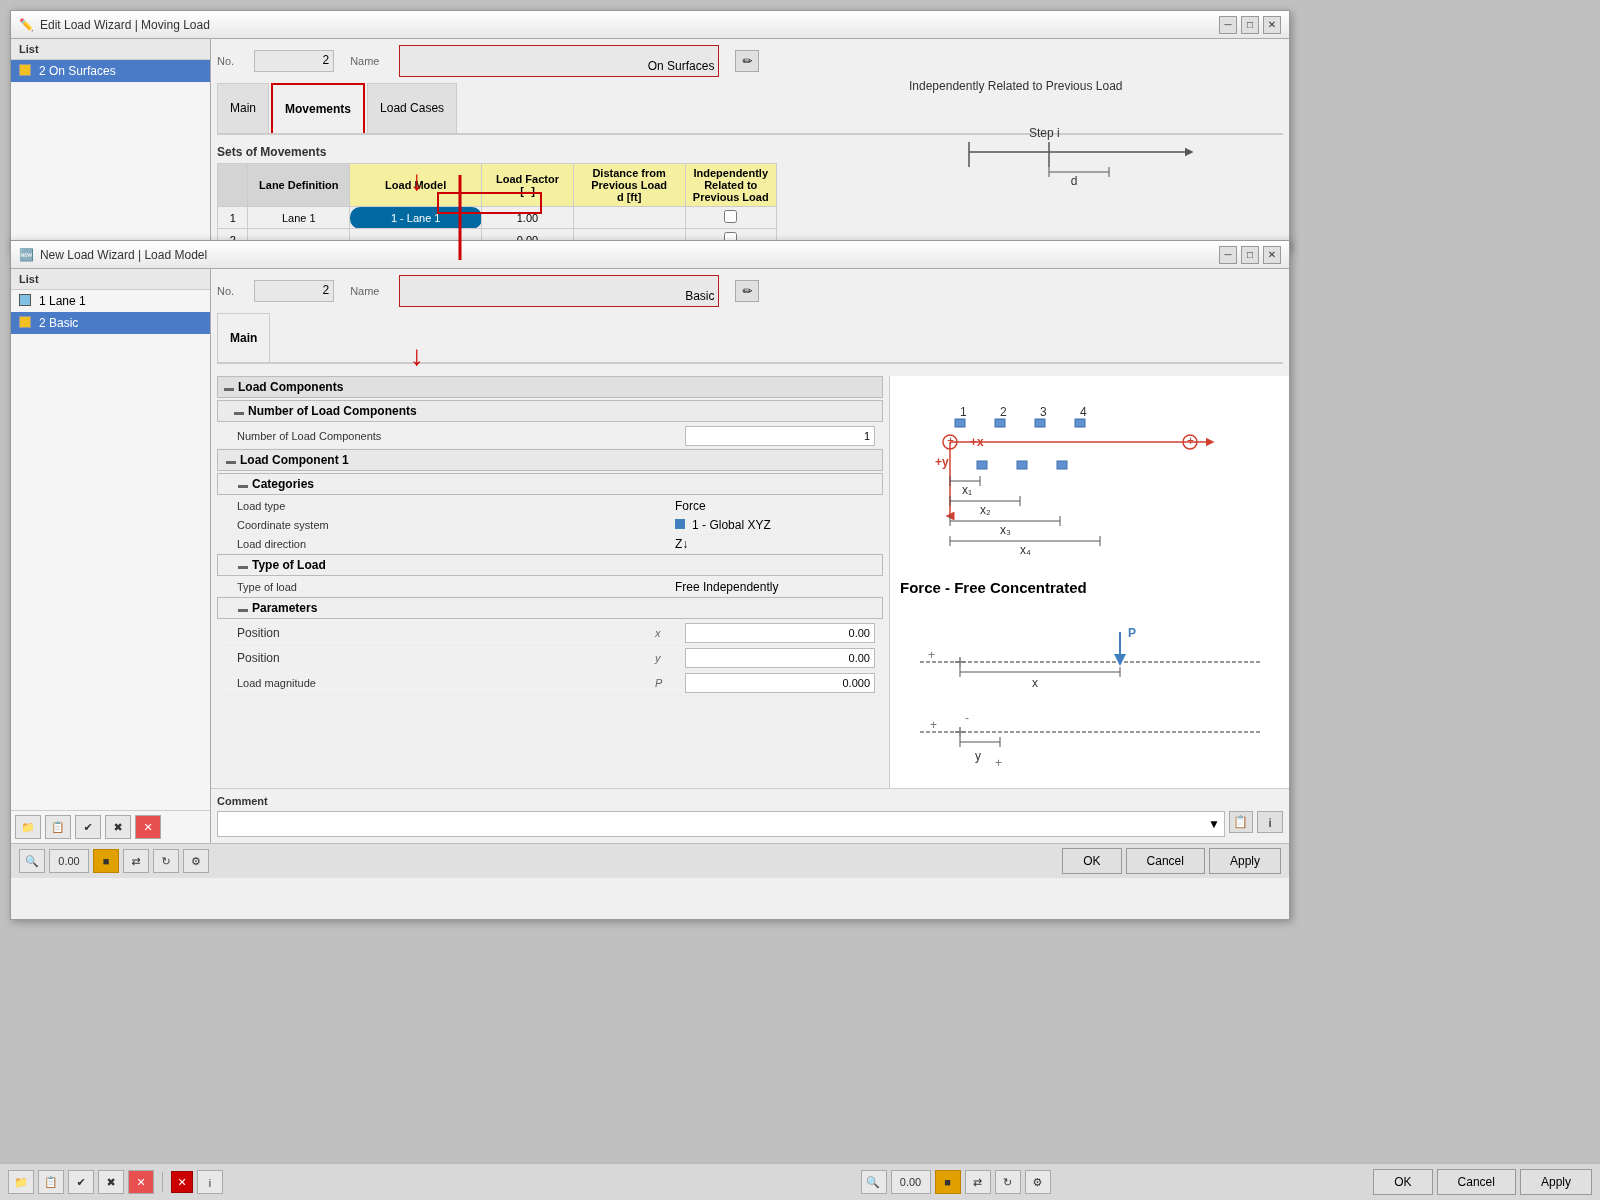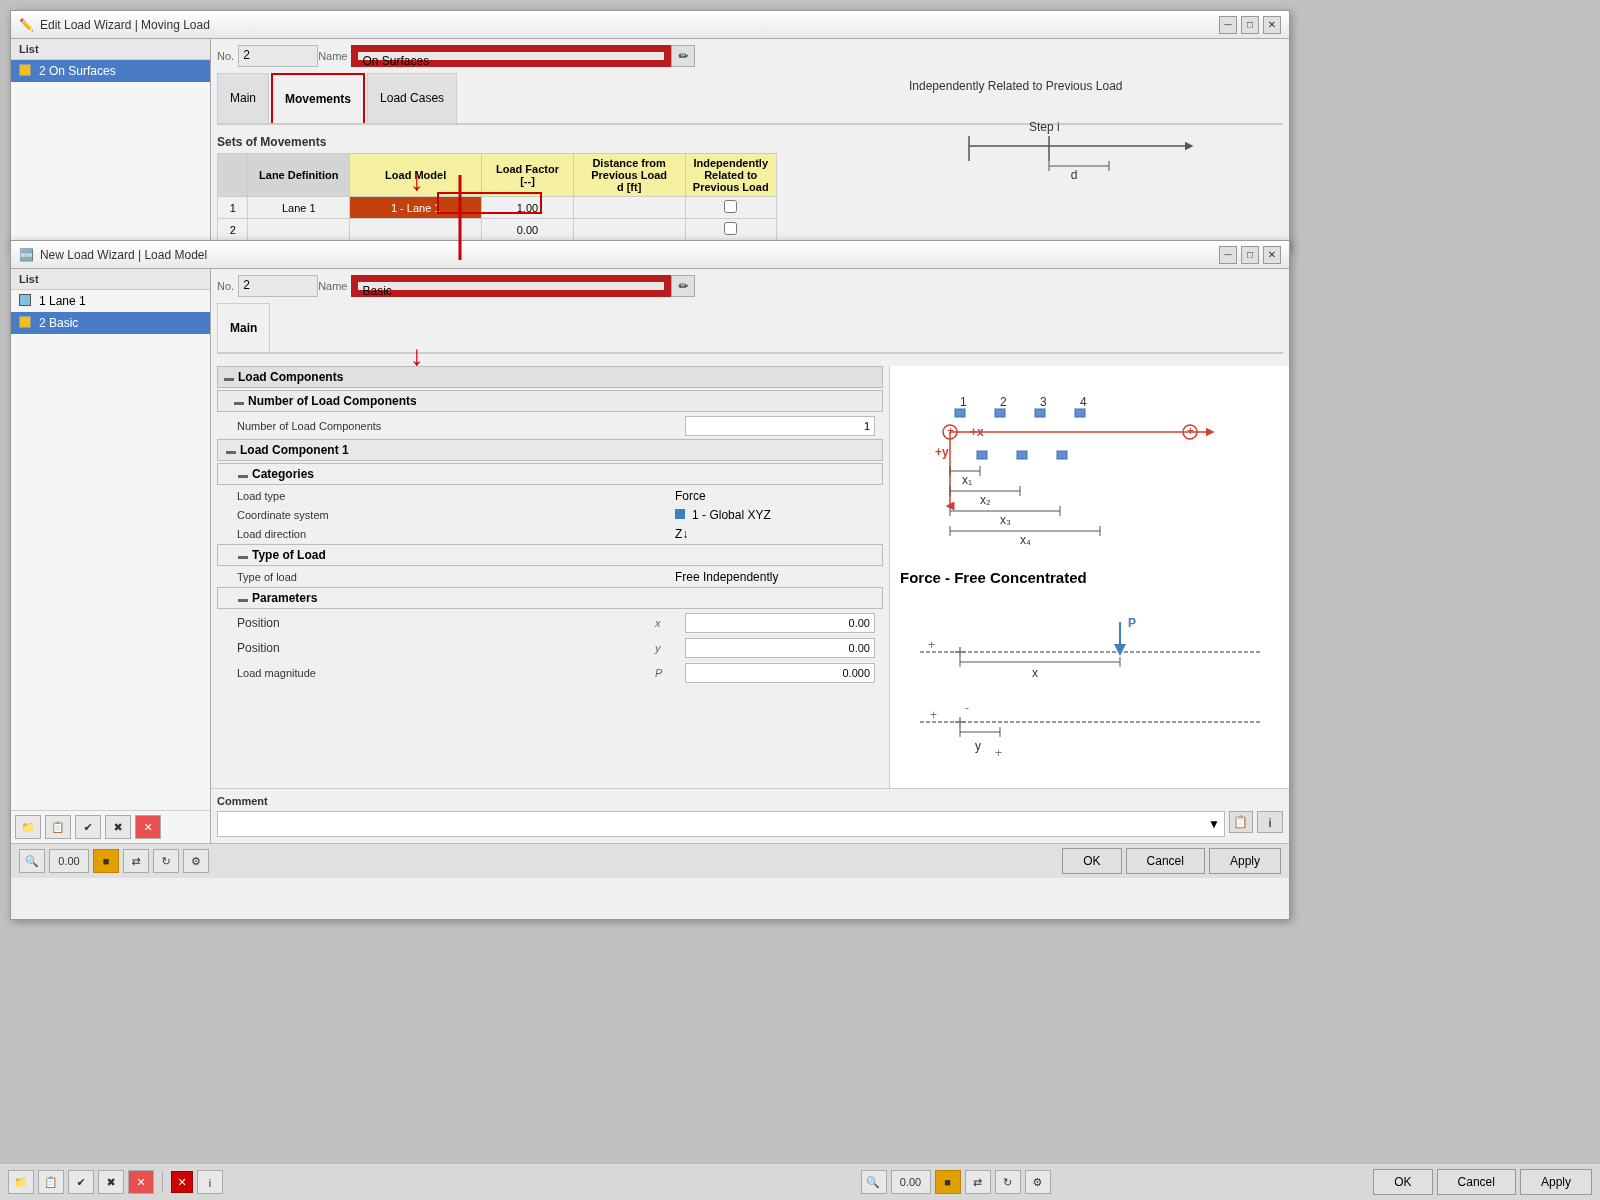--- a/index.html
+++ b/index.html
@@ -114,37 +114,38 @@
 
     .right-panel {
       flex: 1;
       padding: 6px;
       overflow: hidden;
       background: #f0f0f0;
     }
 
     .no-name-row {
       display: flex;
-      gap: 0;
+      gap: 16px;
       margin-bottom: 6px;
       align-items: center;
+      text-align: right;
     }
     .field-label { color: #666; font-size: 11px; margin-right: 4px; }
     .no-field {
       width: 80px; height: 22px;
       background: #e8e8e8;
       border: 1px solid #bbb;
       padding: 2px 4px;
       font-size: 12px;
     }
     .name-field {
-      width: 320px; height: 22px;
+      width: 320px; height: 32px;
       background: #e8e8e8;
-      border: 7px solid #b91c1c;
-      padding: 2px 4px;
+      border: 1px solid #b91c1c;
+      padding: 13px 4px;
     }
     .edit-btn {
       width: 24px; height: 22px;
       border: 1px solid #aaa;
       background: #e0e0e0;
       display: flex; align-items: center; justify-content: center;
       cursor: pointer;
     }
 
     .tabs-row {
@@ -184,22 +185,22 @@
       border: 1px solid #ccc;
       padding: 3px 6px;
       text-align: center;
       font-size: 11px;
     }
     .movements-table th {
       background: #d4d4d4;
       font-weight: bold;
     }
     .col-yellow { background: #f5f0a0 !important; }
-    .cell-selected { background: #c2410c; color: white; }
-    .independently-title { font-size: 12px; color: #333; margin-bottom: 18px; font-weight: normal; }
+    .cell-selected { background: #0369a1; color: white; border-radius: 10px; }
+    .independently-title { font-size: 12px; color: #333; margin-bottom: 24px; font-weight: normal; }
 
     .section-header {
       background: #e0e0e0;
       border: 1px solid #bbb;
       padding: 3px 6px;
       font-weight: bold;
       font-size: 11px;
       margin-bottom: 2px;
       display: flex;
       align-items: center;

